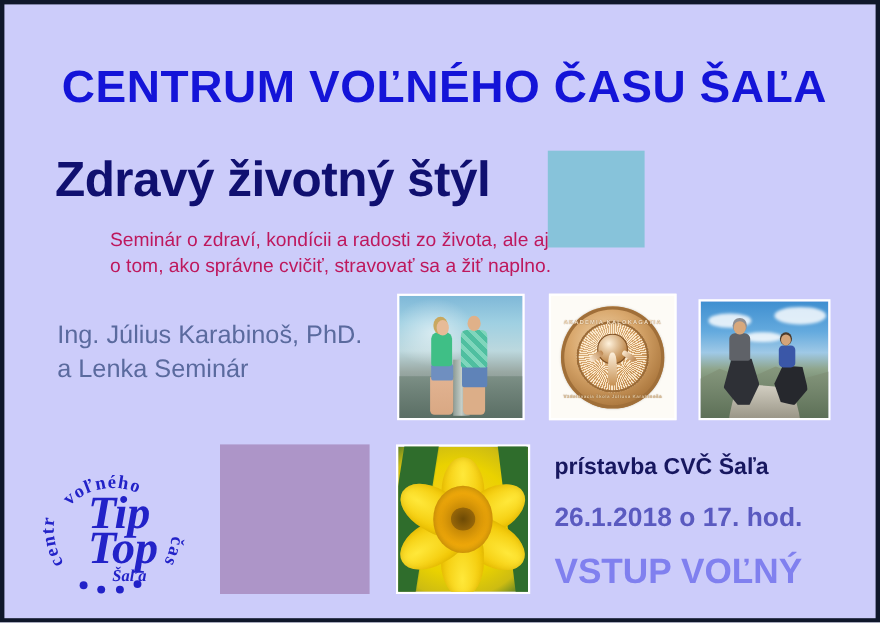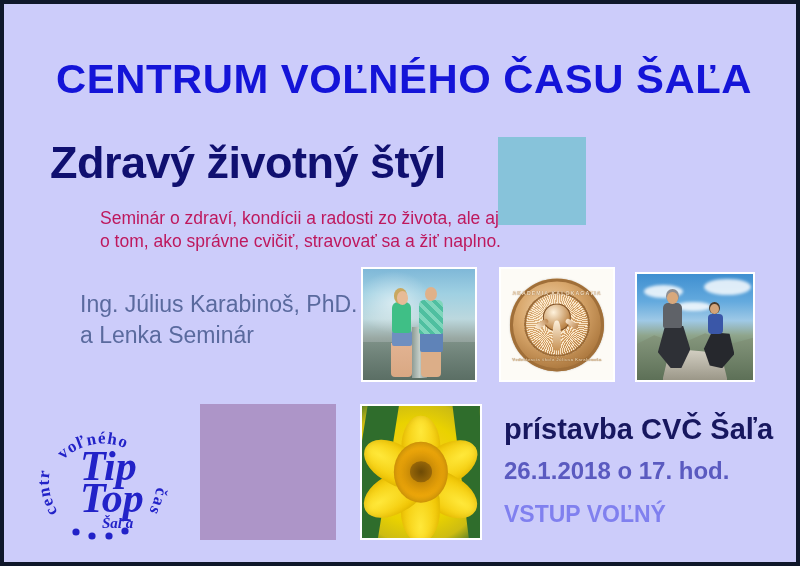--- a/index.html
+++ b/index.html
@@ -76,54 +76,54 @@
   }
   .pres-names {
     position: absolute;
     left: 48px;
     top: 285px;
     font-size: 23px;
     line-height: 31px;
     color: #5a6a9e;
     white-space: nowrap;
   }
-  .pres-names span { display: block; margin-left: 28px; }
+  .pres-names span { display: block; }
   .pres-role {
     position: absolute;
     left: 48px;
     top: 357px;
     font-size: 21px;
     color: #9f9ff0;
     white-space: nowrap;
   }
 
   
   .event-place {
     position: absolute;
     left: 500px;
     top: 409px;
-    font-size: 29px;
+    font-size: 21px;
     font-weight: bold;
     color: #17175f;
     white-space: nowrap;
   }
   .event-date {
     position: absolute;
     left: 500px;
     top: 453px;
     font-size: 24px;
     font-weight: bold;
     color: #5a5ac0;
     white-space: nowrap;
   }
   .event-entry {
     position: absolute;
     left: 500px;
     top: 497px;
-    font-size: 23px;
+    font-size: 32px;
     font-weight: bold;
     color: #8080ef;
     white-space: nowrap;
   }
 
   
   .media {
     position: absolute;
     overflow: hidden;
   }

